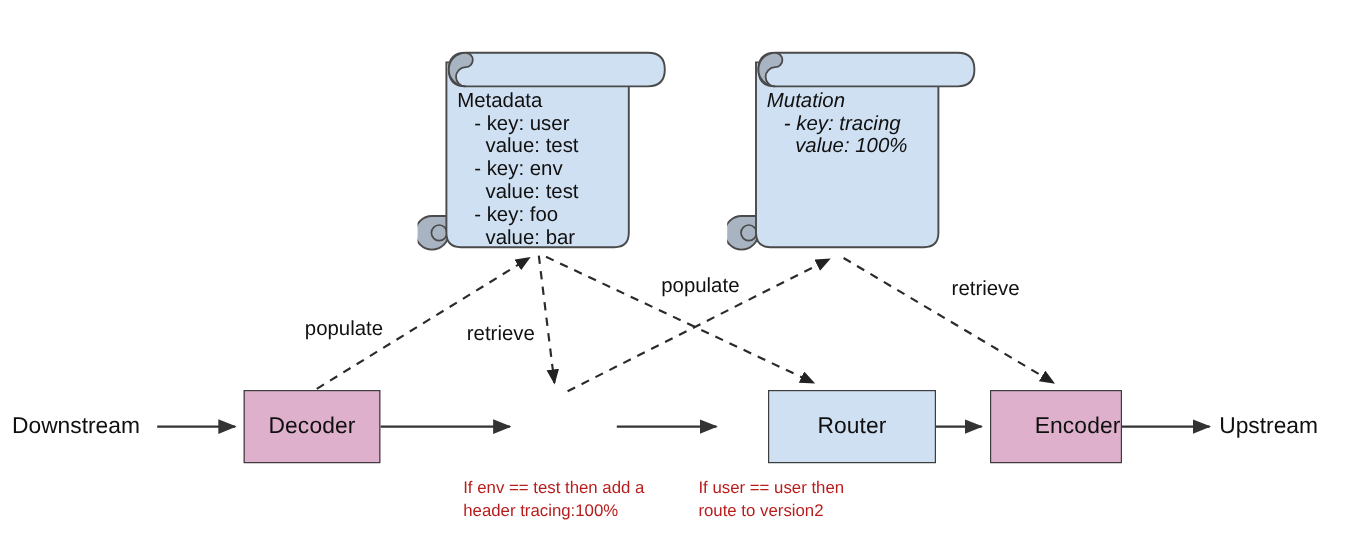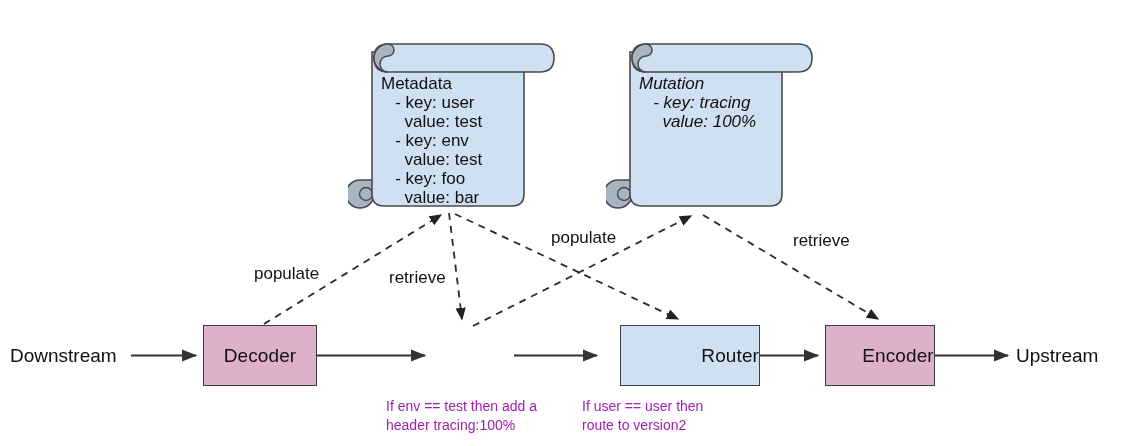--- a/index.html
+++ b/index.html
@@ -61,21 +61,21 @@
     color: #111111;
     white-space: nowrap;
     text-align: center;
   }
 
   
   .caption {
     position: absolute;
     font-size: 14px;
     line-height: 18.5px;
-    color: #a21caf;
+    color: #b91c1c;
     white-space: pre-line;
   }
 
   
   .scroll {
     position: absolute;
   }
   .scroll-text {
     position: absolute;
     font-size: 17px;
@@ -154,21 +154,21 @@
     <div class="scroll-text" style="left:33px; top:40px;font-style:italic;">Mutation
    - key: tracing
      value: 100%</div>
   </div>
 
   <div class="node pink" style="left:203px; top:325px; width:114px; height:61px;">
     <span>Decoder</span>
   </div>
 
 
-  <div class="node blue" style="left:620px; top:325px; width:140px; height:61px;justify-content:flex-end;">
+  <div class="node blue" style="left:640px; top:325px; width:140px; height:61px;">
     <span>Router</span>
   </div>
 
   <div class="node pink" style="left:825px; top:325px; width:110px; height:61px;padding-left:36px;">
     <span>Encoder</span>
   </div>
 
   <div class="endpoint" style="left:10px; top:345px;">Downstream</div>
   <div class="endpoint" style="left:1016px; top:345px;">Upstream</div>
 

